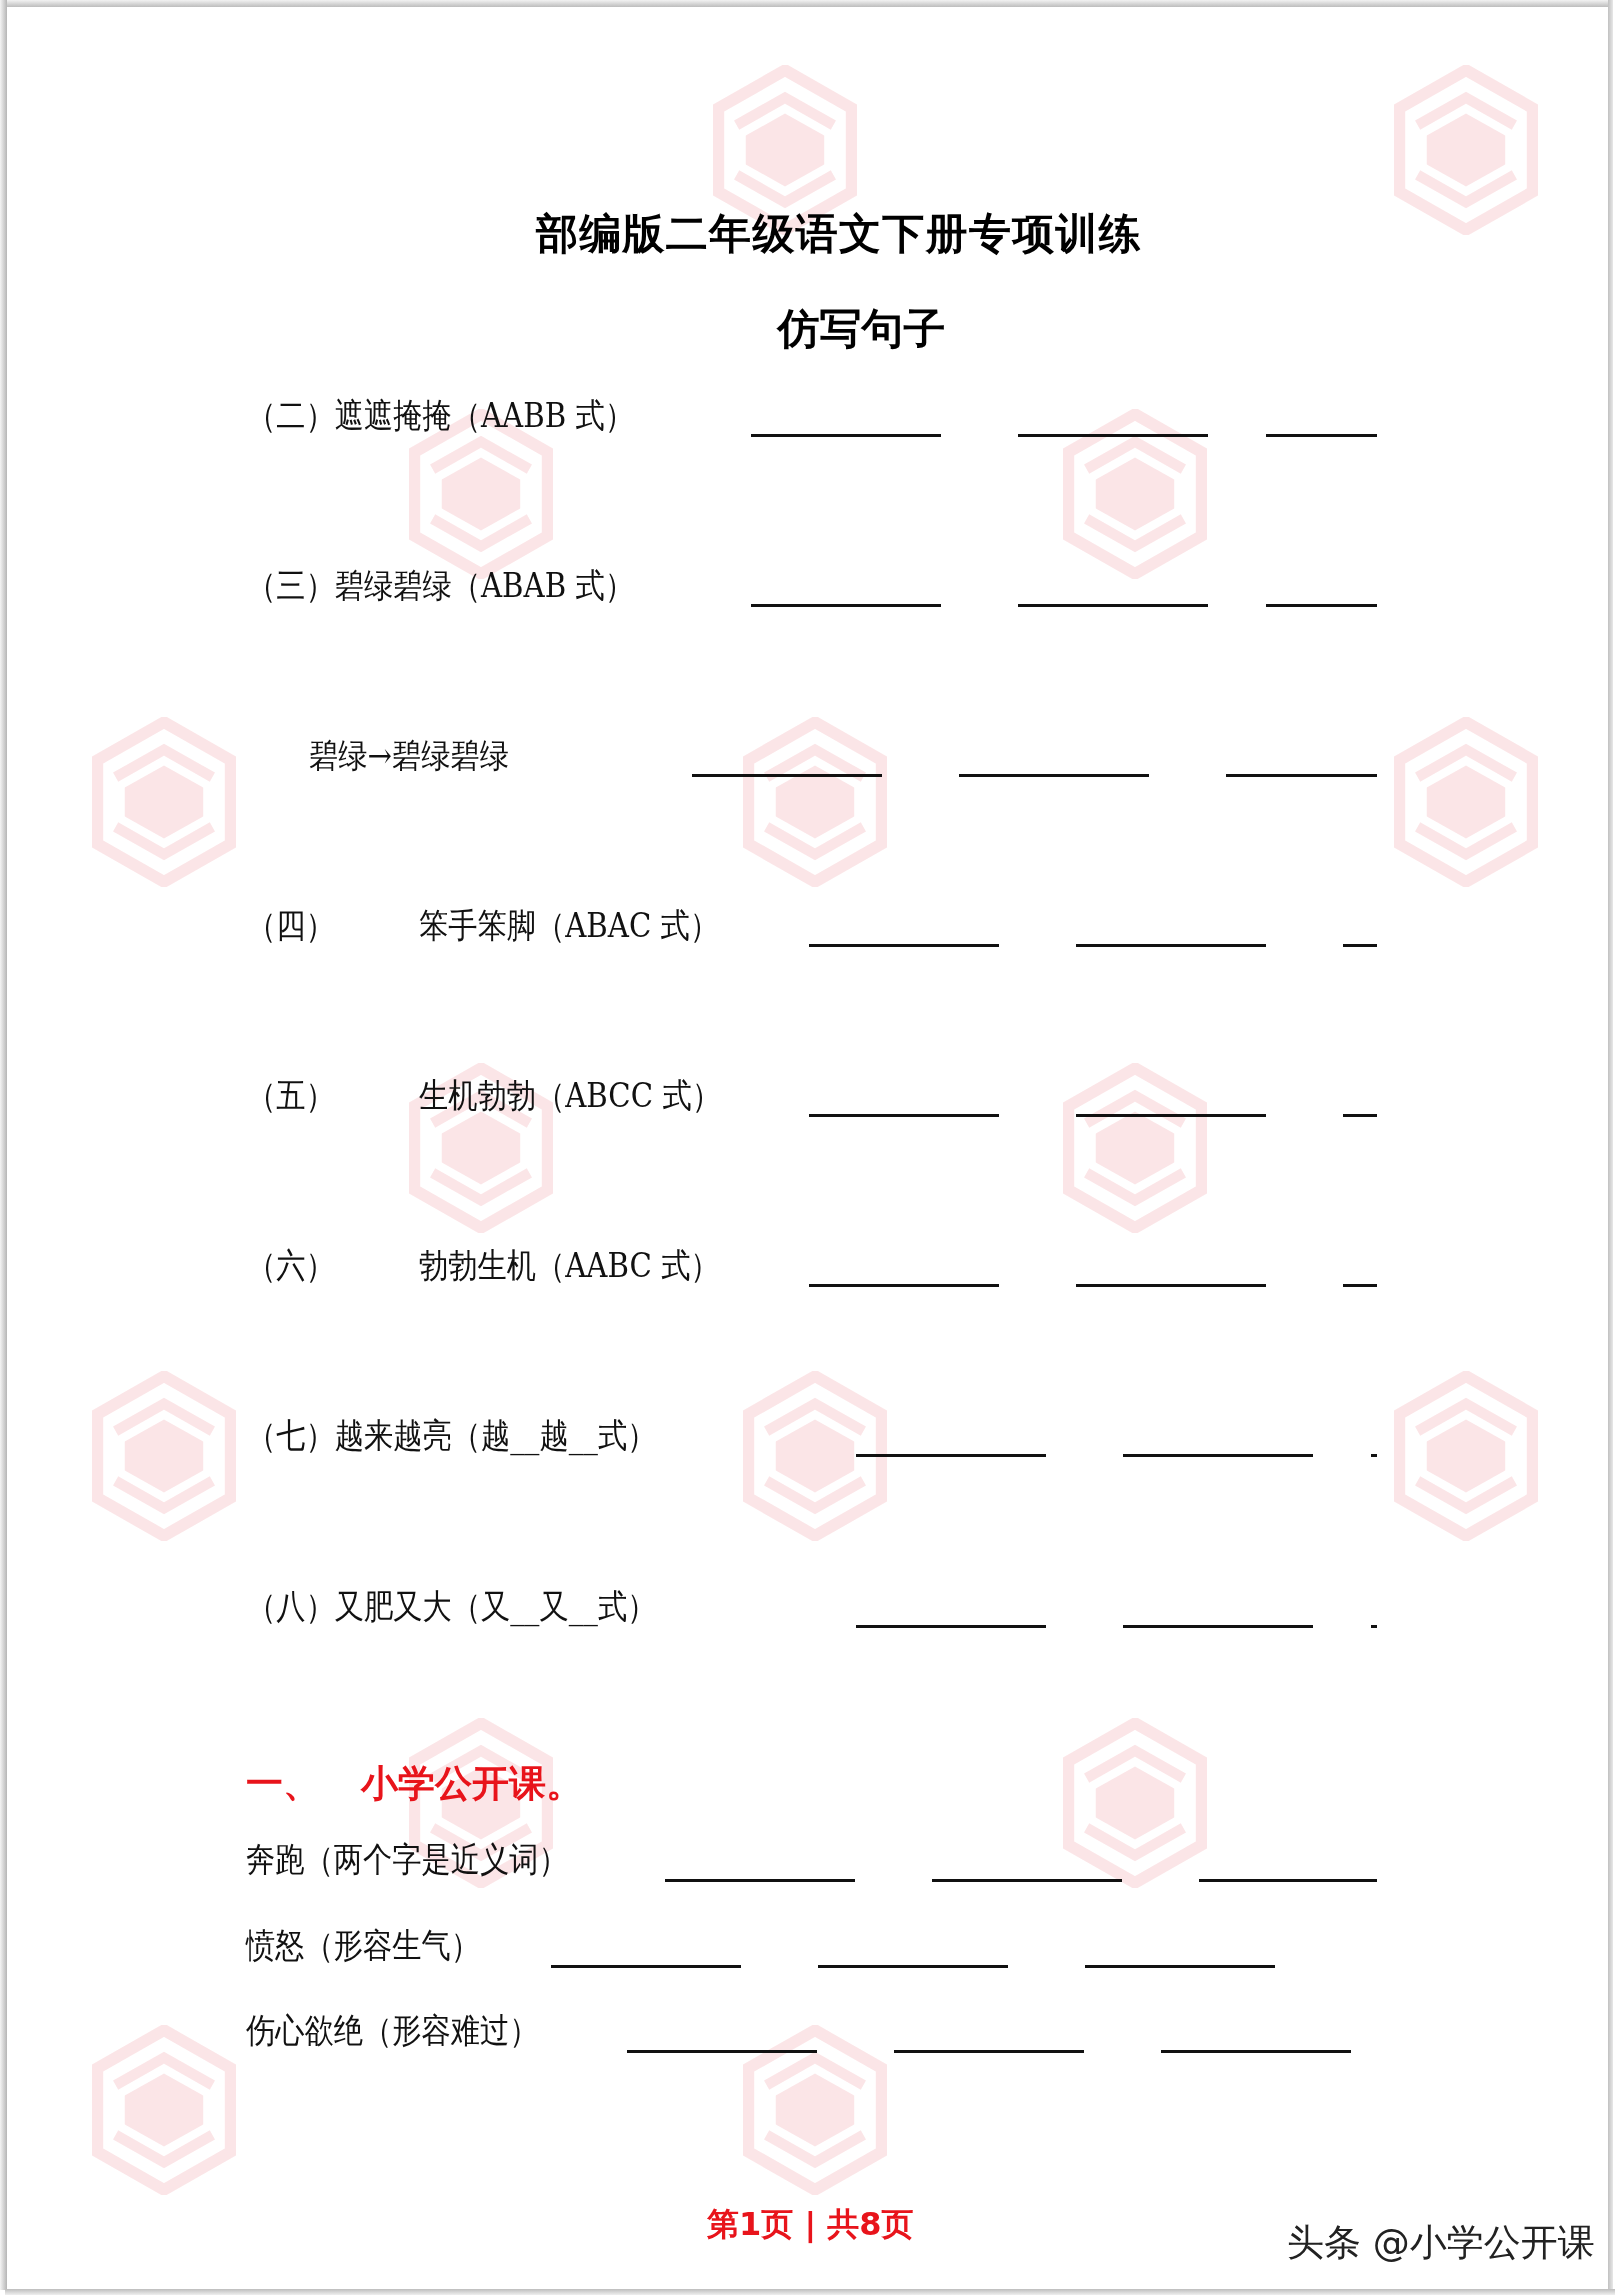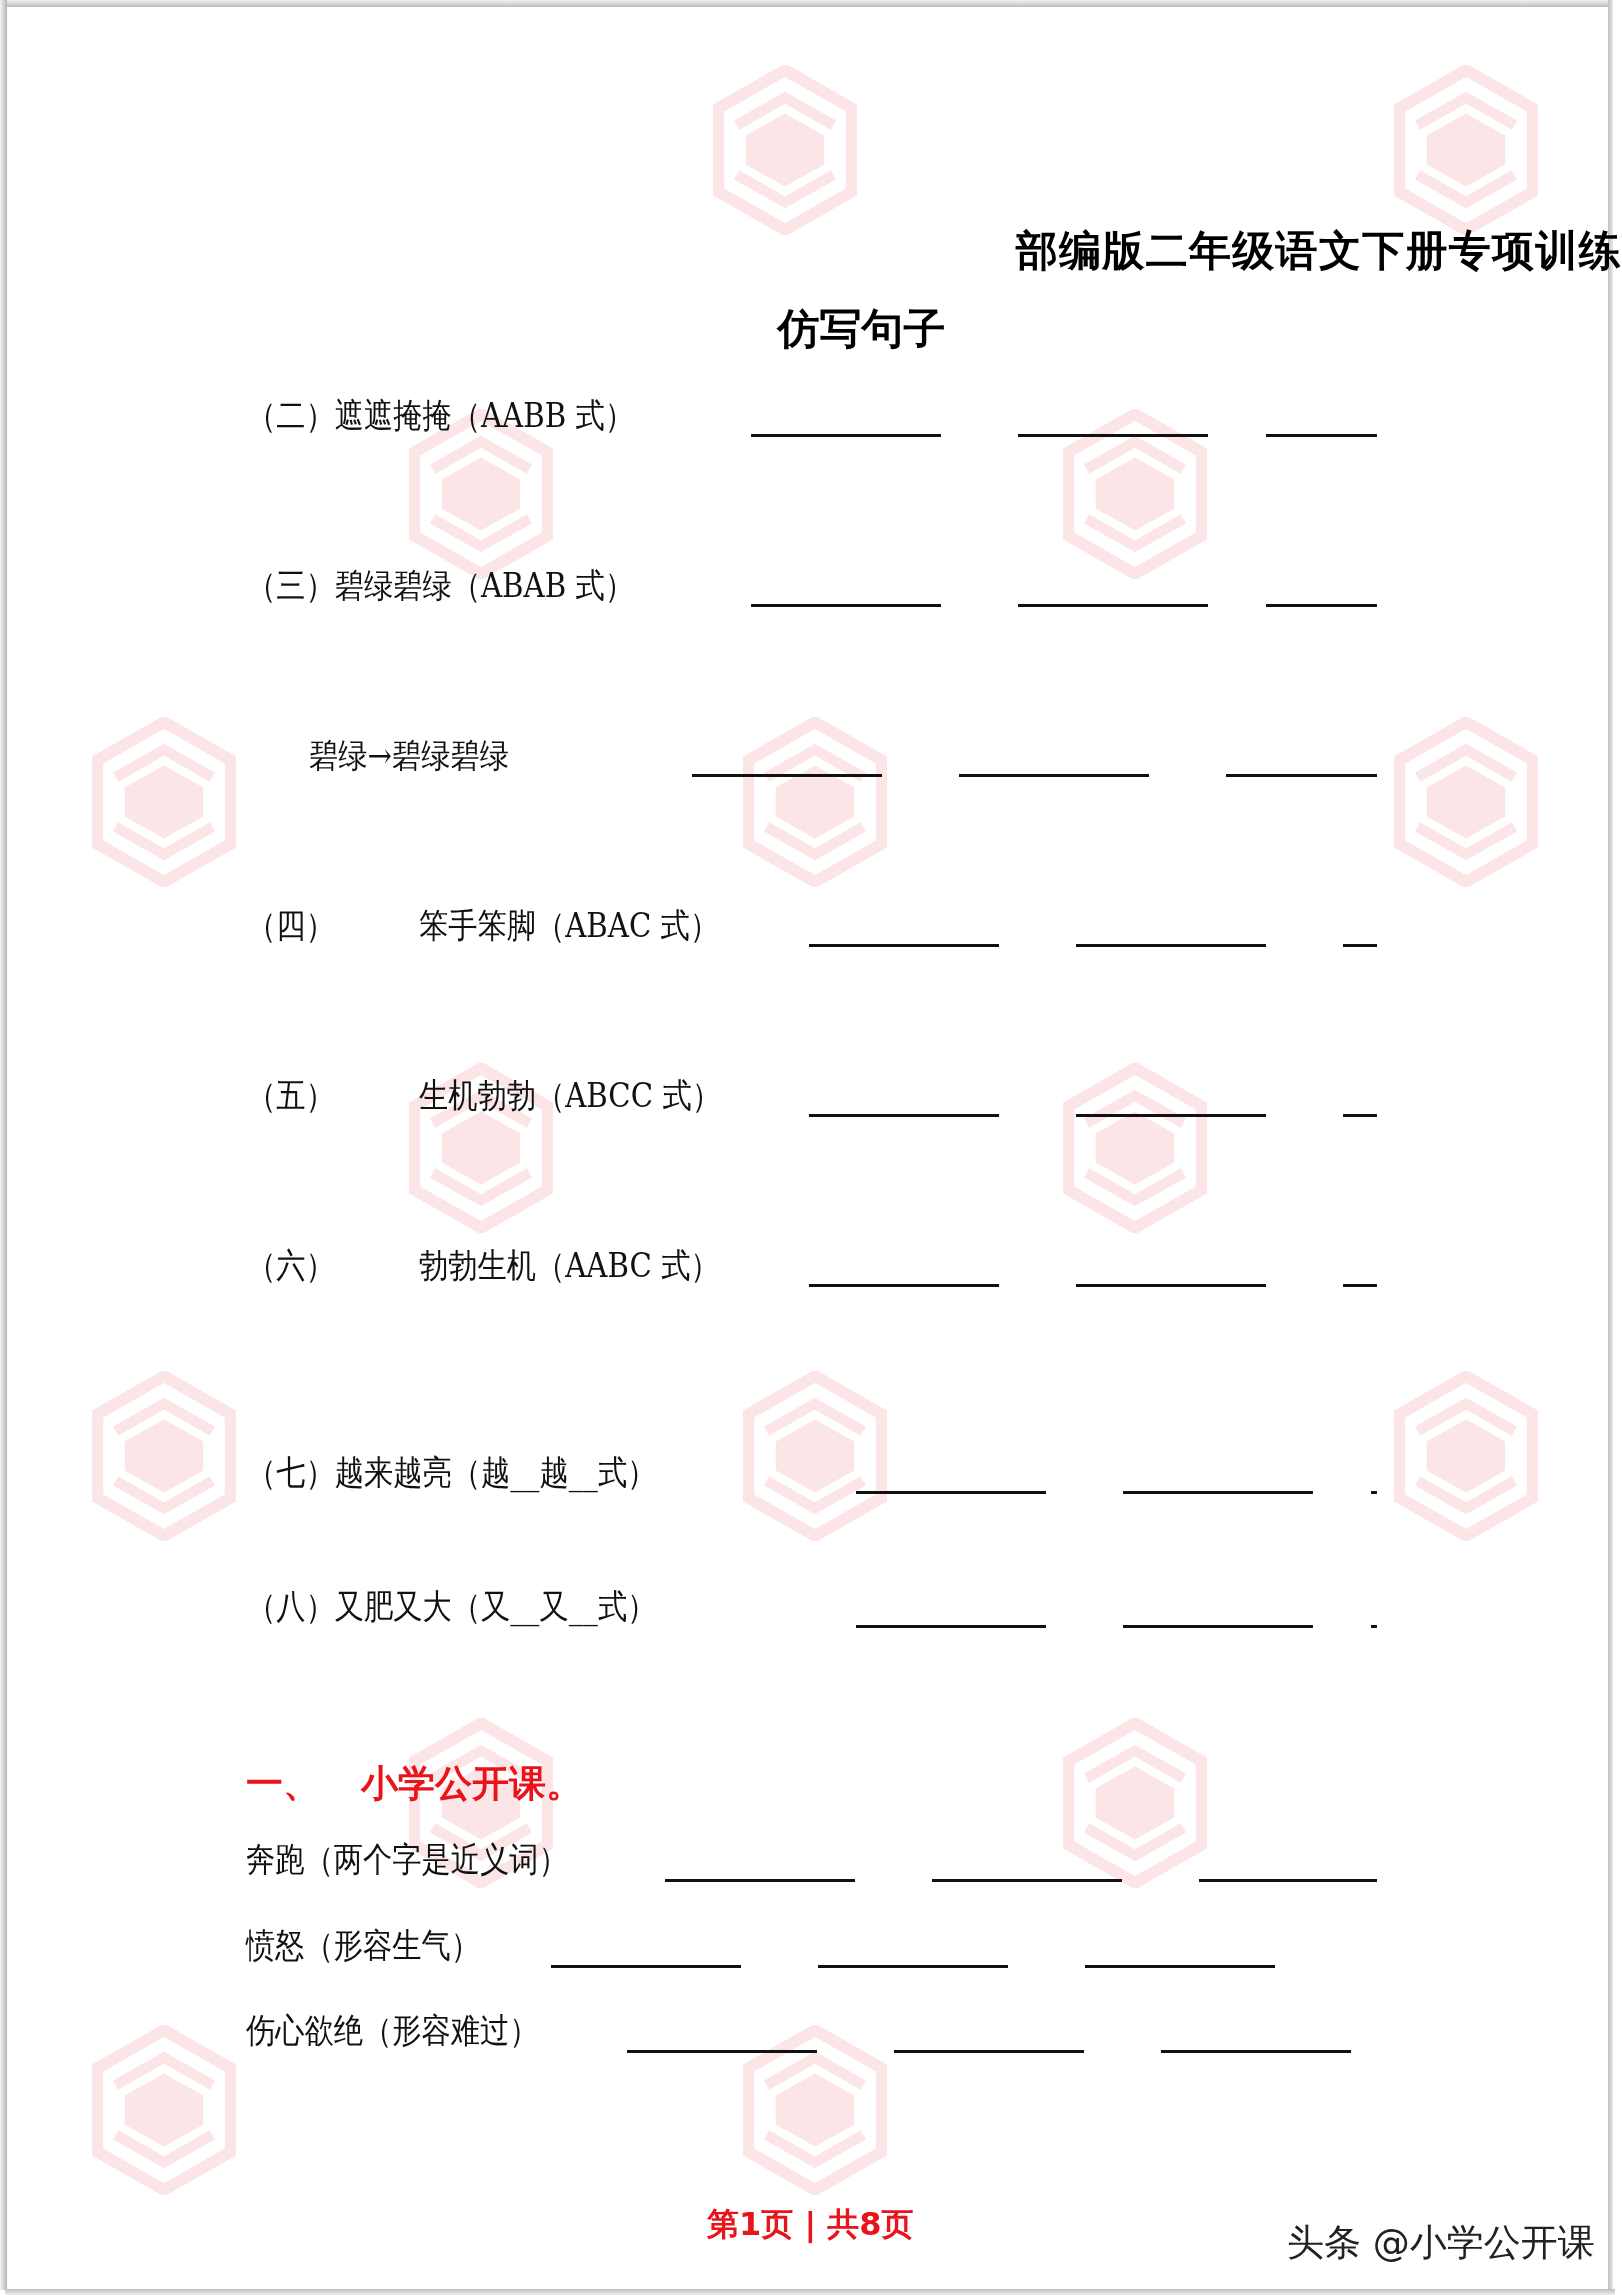--- a/index.html
+++ b/index.html
@@ -16,21 +16,21 @@
   .frame-right { position:absolute; right:9.2px; top:0; width:5.2px; height:2290px;
     background:linear-gradient(90deg,#c0c0c0,#e8e8e8); }
   .frame-bottom { position:absolute; left:5.2px; bottom:0; width:1610px; height:6.5px;
     background:linear-gradient(#bdbdbd,#efefef); }
 
   .wm { position:absolute; width:144px; height:170px; opacity:0.9; pointer-events:none; }
   .wm svg { width:100%; height:100%; }
 
   .title { position:absolute; left:0; width:1622px; text-align:center;
     font-family:"DejaVu Sans","Liberation Sans",sans-serif; font-weight:bold; color:#000; }
-  .title.main { top:223px; font-size:42px; letter-spacing:1.3px; padding-left:56px; box-sizing:border-box;text-align:right; }
+  .title.main { top:206px; font-size:42px; letter-spacing:1.3px; padding-left:56px; box-sizing:border-box; }
   .title.sub { top:301px; font-size:42px; padding-left:101px; box-sizing:border-box; }
 
   .row { position:absolute; left:0; width:1622px; height:52px; }
   .label { position:absolute; font-size:34px; white-space:nowrap; transform:scaleX(0.86); transform-origin:left center; }
   .blank { position:absolute; height:2.6px; background:#111; }
 
   .section-head { position:absolute; left:246px; top:1759px; font-size:37px; color:#e8141b; font-weight:bold;
     font-family:"DejaVu Sans","Liberation Sans",sans-serif; white-space:nowrap; }
   .section-head .num { display:inline-block; width:115px; }
 
@@ -188,21 +188,21 @@
 </div>
 
 <div class="row" style="top:1243px">
   <span class="label" style="left:247px;top:0">（六）</span>
   <span class="label" style="left:419px;top:0">勃勃生机（AABC 式）</span>
   <div class="blank" style="left:809px;top:41px;width:190px"></div>
   <div class="blank" style="left:1076px;top:41px;width:190px"></div>
   <div class="blank" style="left:1343px;top:41px;width:34px"></div>
 </div>
 
-<div class="row" style="top:1450px">
+<div class="row" style="top:1413px">
   <span class="label" style="left:247px;top:0">（七）越来越亮（越__越__式）</span>
   <div class="blank" style="left:856px;top:41px;width:190px"></div>
   <div class="blank" style="left:1123px;top:41px;width:190px"></div>
   <div class="blank" style="left:1371px;top:41px;width:5.9px"></div>
 </div>
 
 <div class="row" style="top:1584px">
   <span class="label" style="left:247px;top:0">（八）又肥又大（又__又__式）</span>
   <div class="blank" style="left:856px;top:41px;width:190px"></div>
   <div class="blank" style="left:1123px;top:41px;width:190px"></div>

